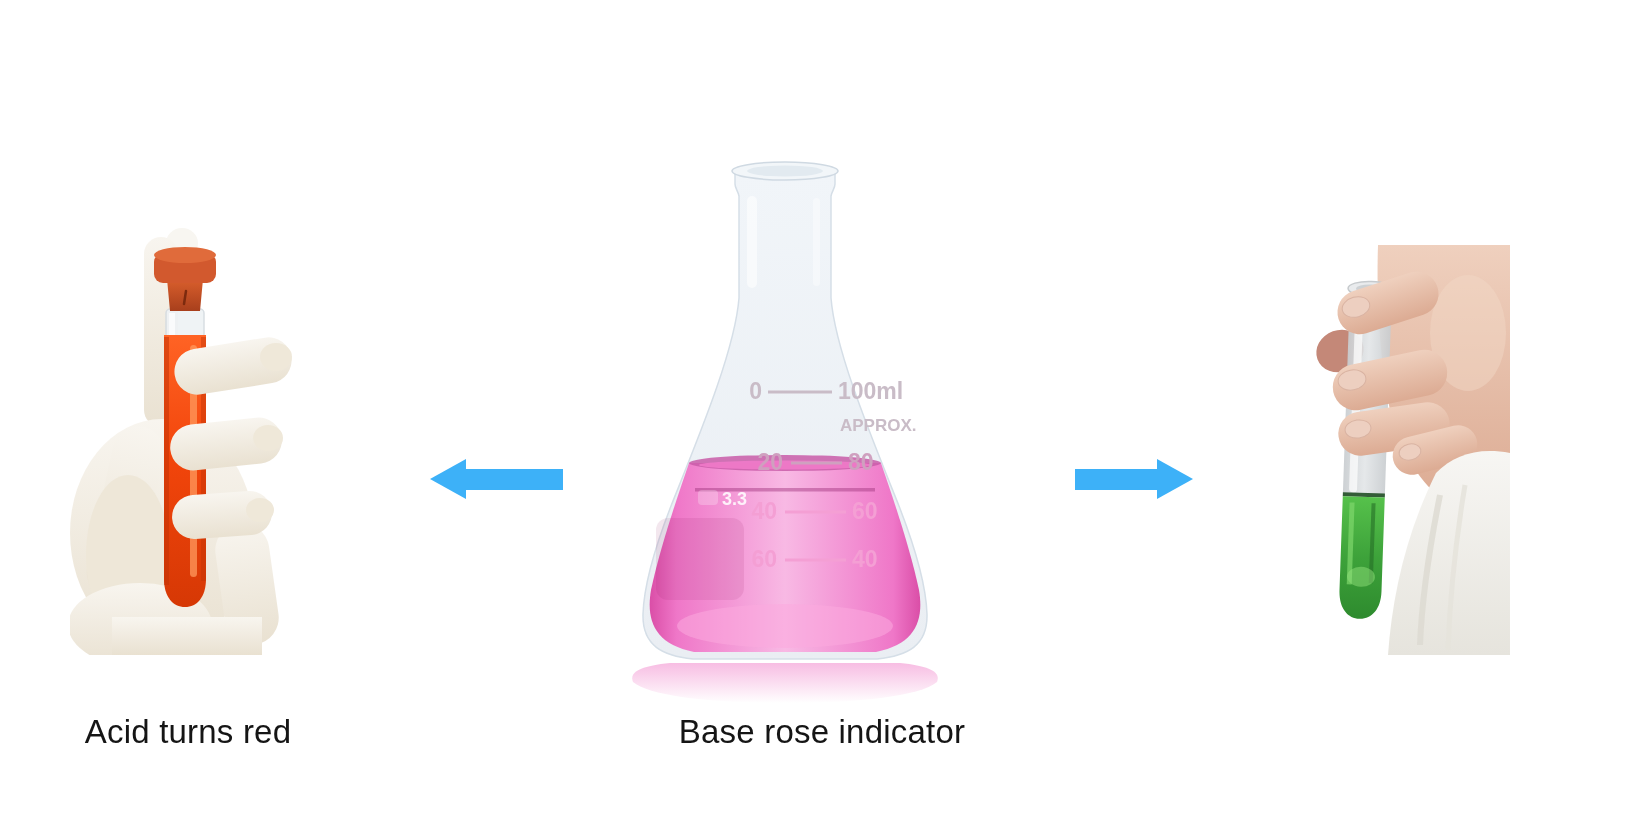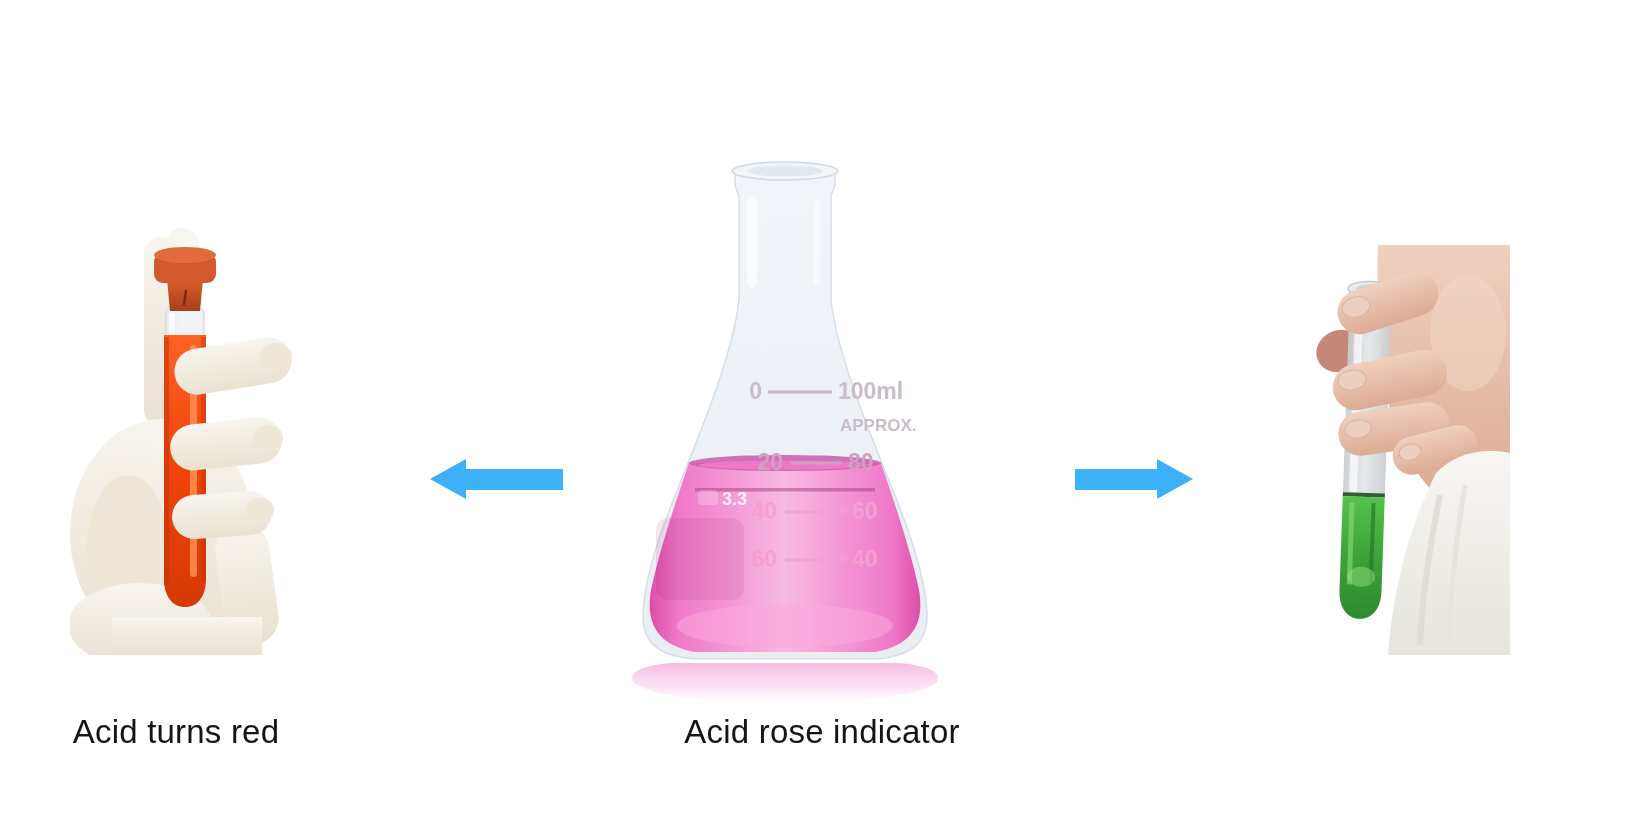--- a/index.html
+++ b/index.html
@@ -15,21 +15,21 @@
     position:absolute;
     top:712px;
     width:300px;
     text-align:center;
     font-size:33px;
     line-height:40px;
     color:#151515;
     letter-spacing:.2px;
     white-space:nowrap;
   }
-  .cap-acid{left:26px;}
+  .cap-acid{left:38px;}
   .cap-ind{left:672px;}
   .cap-base{left:1276px;}
   svg text{font-family:"Liberation Sans", sans-serif;}
   .grad-txt{font-weight:bold;font-size:23px;}
   .grad-line{stroke-width:3;}
 </style>
 </head>
 <body>
 
 <div class="stage">
@@ -206,15 +206,15 @@
     </g>
 
     <g>
       <path d="M196,228 C214,210 238,202 270,208 L270,410 L148,410 C152,352 166,288 196,228 Z" fill="url(#sleeveV)"></path>
       <path d="M200,250 C190,300 182,350 180,400" stroke="#dcd9d1" stroke-width="6" fill="none" opacity="0.8"></path>
       <path d="M225,240 C215,300 210,350 208,405" stroke="#e6e3dc" stroke-width="5" fill="none" opacity="0.9"></path>
     </g>
   </svg>
 
   <div class="caption cap-acid">Acid turns red</div>
-  <div class="caption cap-ind">Acid rose indicator</div>
+  <div class="caption cap-ind">Base rose indicator</div>
 
 </div>
 
 </body></html>

